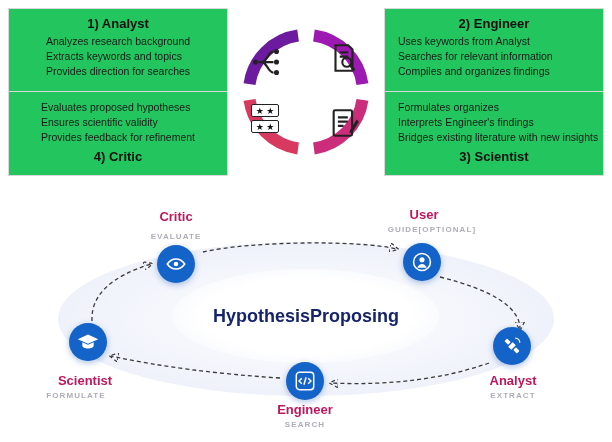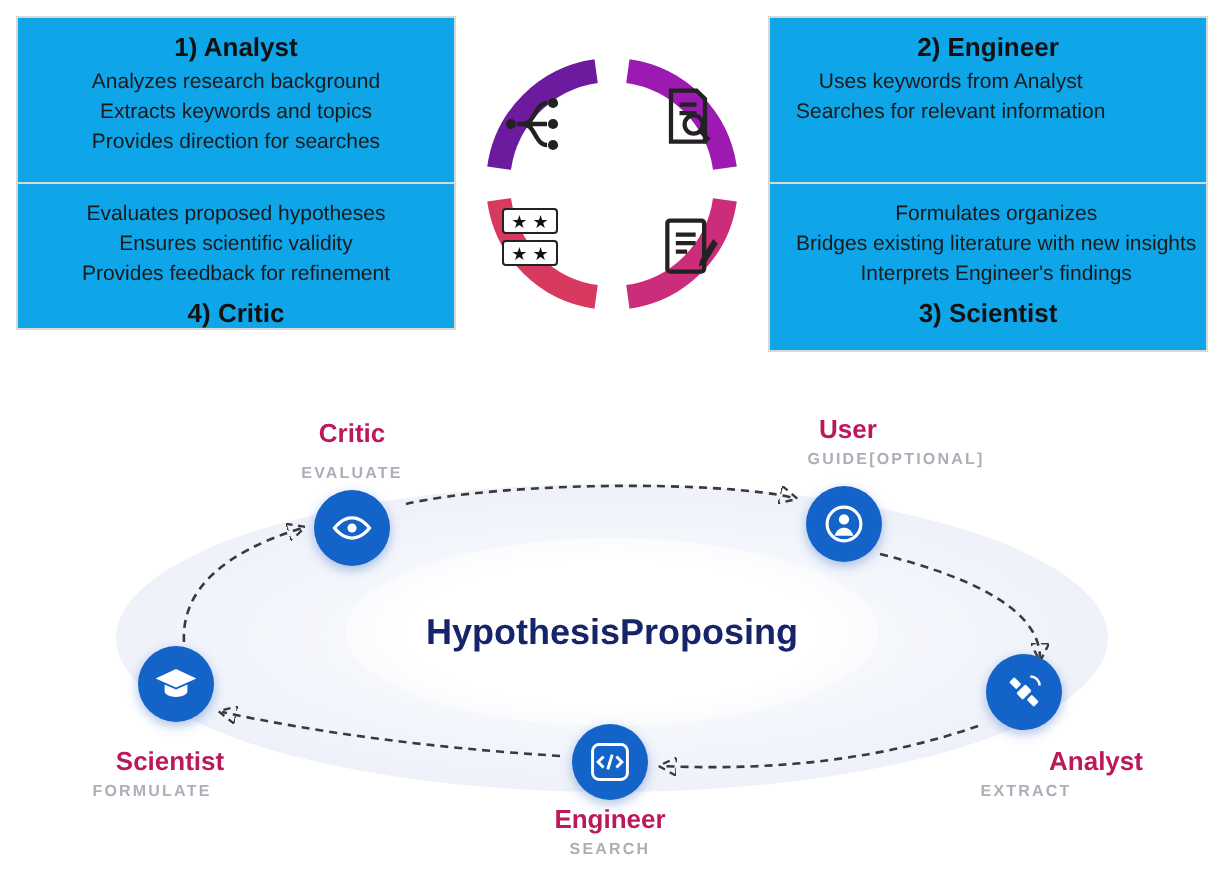--- a/index.html
+++ b/index.html
@@ -1,28 +1,28 @@
 <!DOCTYPE html>
 <html style="--ring-top-left: #6d1b9e; --ring-top-right: #9c1ab1; --ring-bottom-right: #cb2d7b; --ring-bottom-left: #d8395f; --node-blue: #1463c8; --center-text: #16256b; --role-gray: #aeaeb9;"><head>
 <meta charset="utf-8">
 <title>Multi-Agent Hypothesis Proposing Diagram</title>
 <style>
   html,body{margin:0;padding:0;background:#fff;}
   body{width:612px;height:442px;font-family:"Liberation Sans",sans-serif;position:relative;overflow:hidden;}
   .stage{position:absolute;left:0;top:0;width:612px;height:442px;}
 
   
-  .quad-box{position:absolute;border:1px solid #d9d9d9;box-sizing:border-box;background:#0ea5e9;}
+  .quad-box{position:absolute;border:1px solid #d9d9d9;box-sizing:border-box;background:#22c55e;}
   #box-analyst{left:8px;top:8px;width:220px;height:84px;}
-  #box-critic{left:8px;top:91px;width:220px;height:74px;}
+  #box-critic{left:8px;top:91px;width:220px;height:85px;}
   #box-engineer{left:384px;top:8px;width:220px;height:96px;}
   #box-scientist{left:384px;top:91px;width:220px;height:85px;}
   .quad-title{font-size:13px;font-weight:bold;color:#111;text-align:center;margin-top:7px;}
   .quad-box.bottom .quad-title{margin-top:4px;}
-  .quad-lines{font-size:10.5px;color:#1a1a1a;line-height:15px;width:max-content;margin:3px auto 0;text-align:center;white-space:nowrap;}
+  .quad-lines{font-size:10.5px;color:#1a1a1a;line-height:15px;width:max-content;margin:3px auto 0;text-align:left;white-space:nowrap;}
   .quad-box.bottom .quad-lines{margin-top:8px;}
   #box-engineer .quad-lines,#box-scientist .quad-lines{margin-left:13px;margin-right:auto;}
 
   
   .ring{position:absolute;left:236px;top:22px;}
   .ring path{fill:none;stroke-width:12px;}
   .arc-tl{stroke:var(--ring-top-left,#6d1b9e);}
   .arc-tr{stroke:var(--ring-top-right,#9c1ab1);}
   .arc-br{stroke:var(--ring-bottom-right,#cb2d7b);}
   .arc-bl{stroke:var(--ring-bottom-left,#d8395f);}
@@ -45,22 +45,22 @@
      display:flex;align-items:center;justify-content:center;box-shadow:0 2px 6px rgba(20,80,180,.35);}
   #node-critic{left:157px;top:245px;}
   #node-user{left:403px;top:243px;}
   #node-analyst{left:493px;top:327px;}
   #node-engineer{left:286px;top:362px;}
   #node-scientist{left:69px;top:323px;}
 
   .node-name{position:absolute;transform:translateX(-50%);font-size:13px;font-weight:bold;color:#be185d;white-space:nowrap;}
   .node-role{position:absolute;transform:translateX(-50%);font-size:8px;font-weight:bold;letter-spacing:1.1px;color:var(--role-gray,#aeaeb9);white-space:nowrap;}
   #lbl-critic-name{left:176px;top:209px;}   #lbl-critic-role{left:176px;top:232px;}
-  #lbl-user-name{left:424px;top:207px;}     #lbl-user-role{left:448px;top:225px;text-align:center;}
-  #lbl-analyst-name{left:513px;top:373px;margin-left:35px;}  #lbl-analyst-role{left:513px;top:391px;}
+  #lbl-user-name{left:424px;top:207px;}     #lbl-user-role{left:432px;top:225px;text-align:center;}
+  #lbl-analyst-name{left:513px;top:373px;}  #lbl-analyst-role{left:513px;top:391px;}
   #lbl-engineer-name{left:305px;top:402px;} #lbl-engineer-role{left:305px;top:420px;}
   #lbl-scientist-name{left:85px;top:373px;} #lbl-scientist-role{left:76px;top:391px;}
 </style>
 </head>
 <body>
 
 <div class="stage">
 
   <div class="quad-box top" id="box-analyst">
     <div class="quad-title">1) Analyst</div>
@@ -69,37 +69,38 @@
       <div>Extracts keywords and topics</div>
       <div>Provides direction for searches</div>
     </div>
   </div>
 
   <div class="quad-box top" id="box-engineer">
     <div class="quad-title">2) Engineer</div>
     <div class="quad-lines">
       <div>Uses keywords from Analyst</div>
       <div>Searches for relevant information</div>
+      <div>Compiles and organizes findings</div>
     </div>
   </div>
 
   <div class="quad-box bottom" id="box-critic">
     <div class="quad-lines">
       <div>Evaluates proposed hypotheses</div>
       <div>Ensures scientific validity</div>
       <div>Provides feedback for refinement</div>
     </div>
     <div class="quad-title">4) Critic</div>
   </div>
 
   <div class="quad-box bottom" id="box-scientist">
     <div class="quad-lines">
       <div>Formulates organizes</div>
+      <div>Interprets Engineer's findings</div>
       <div>Bridges existing literature with new insights</div>
-      <div>Interprets Engineer's findings</div>
     </div>
     <div class="quad-title">3) Scientist</div>
   </div>
 
   <svg class="ring" width="140" height="140" viewBox="0 0 140 140">
     <path class="arc-tl" d="M62.07 13.55 A57 57 0 0 0 13.55 62.07"></path>
     <path class="arc-tr" d="M126.45 62.07 A57 57 0 0 0 77.93 13.55"></path>
     <path class="arc-bl" d="M13.55 77.93 A57 57 0 0 0 62.07 126.45"></path>
     <path class="arc-br" d="M77.93 126.45 A57 57 0 0 0 126.45 77.93"></path>
   </svg>

